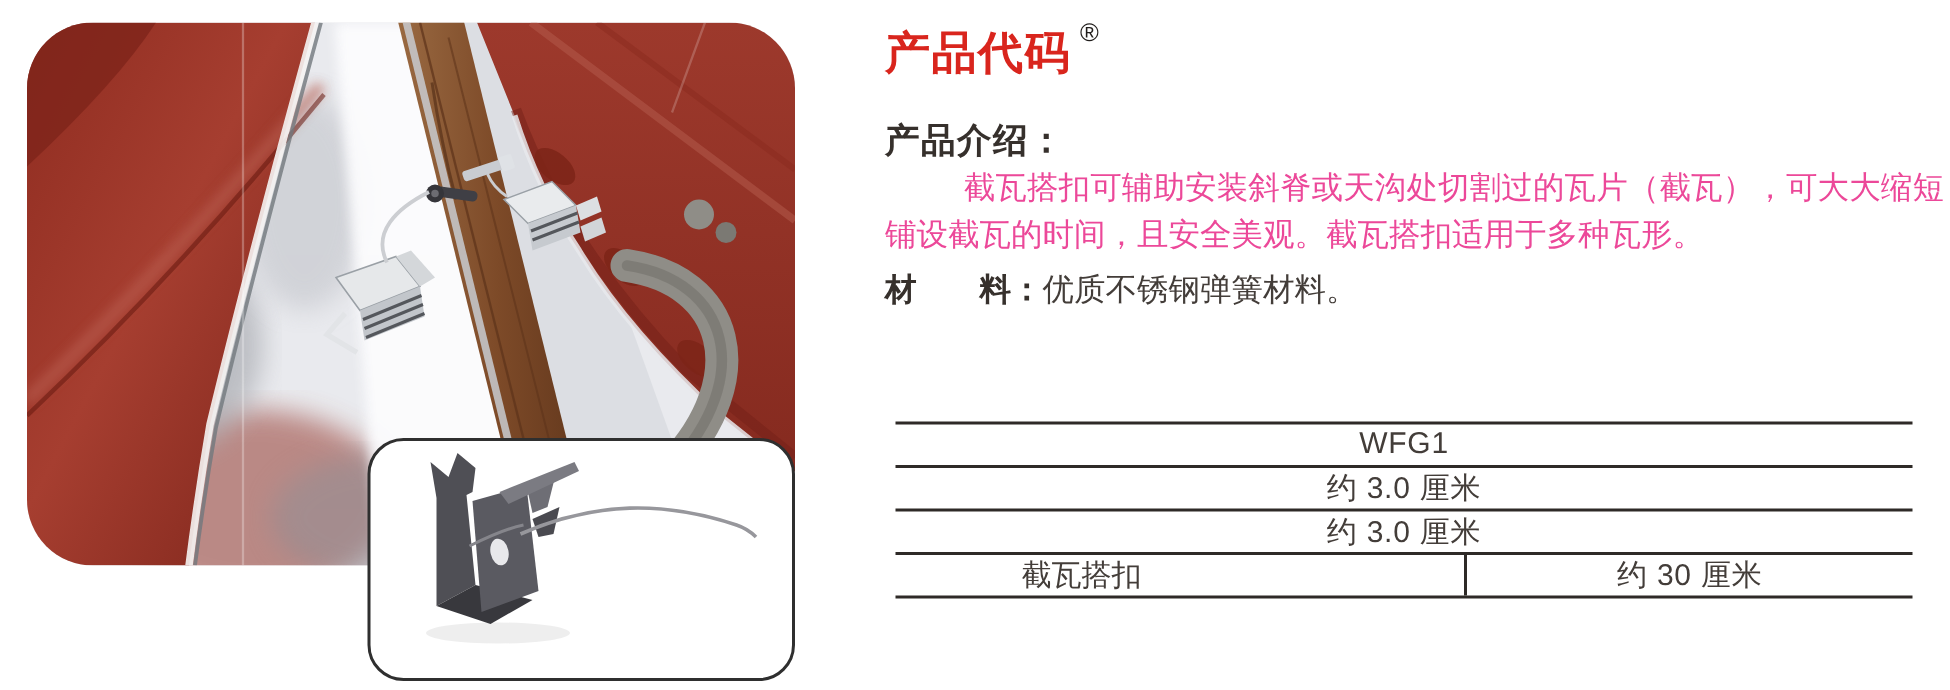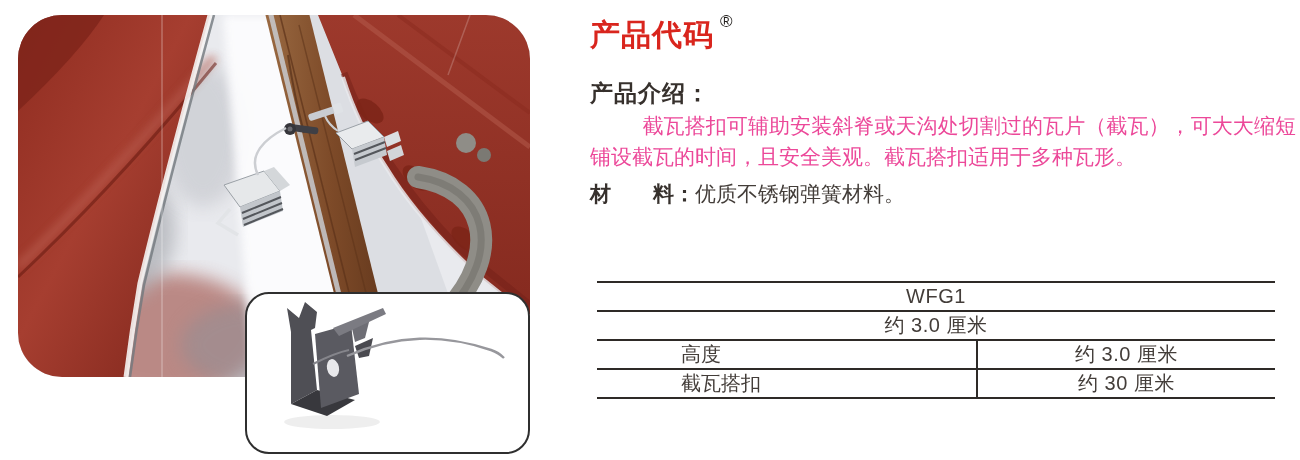--- a/index.html
+++ b/index.html
@@ -181,20 +181,19 @@
 </div>
 
 <div class="spec-table">
   <div class="trow">
     <div class="tcell tvalue">WFG1</div>
   </div>
   <div class="trow">
     <div class="tcell tvalue">约 3.0 厘米</div>
   </div>
   <div class="trow">
-    <div class="tcell tname">高度</div>
     <div class="tcell tvalue">约 3.0 厘米</div>
   </div>
   <div class="trow">
     <div class="tcell tname">截瓦搭扣</div>
     <div class="tcell tvalue">约 30 厘米</div>
   </div>
 </div>
 
 </body></html>

